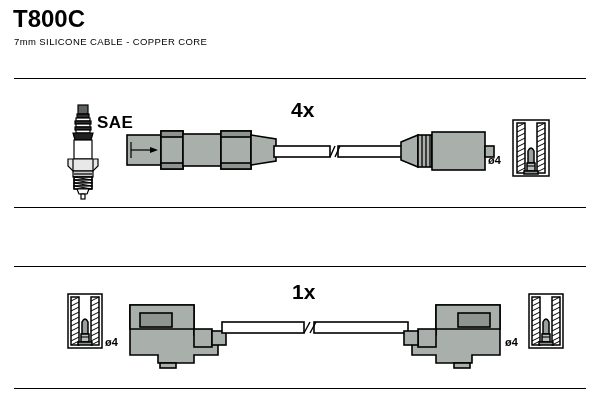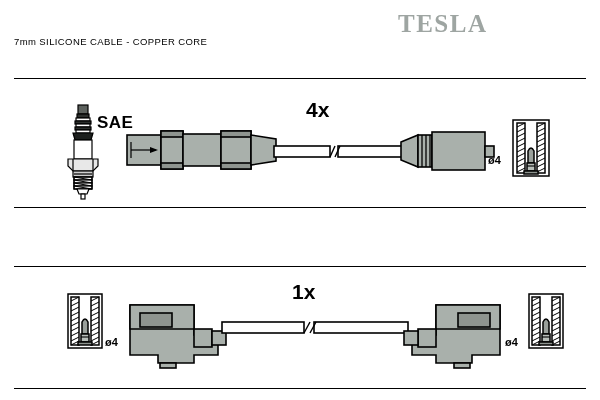--- a/index.html
+++ b/index.html
@@ -49,22 +49,22 @@
     position:absolute;font-size:17px;font-weight:bold;
     font-family:"Liberation Sans",sans-serif;letter-spacing:.5px;
   }
   svg{display:block;overflow:visible;}
 </style>
 </head>
 <body>
 
 <div class="sheet">
 
+  <div class="title">T800C</div>
   <div class="subtitle">7mm SILICONE CABLE - COPPER CORE</div>
-  <div class="brand">TESLA</div>
 
   <div class="rule r1"></div>
   <div class="rule r2"></div>
   <div class="rule r3"></div>
   <div class="rule r4"></div>
 
   <div class="shape" style="left:60px;top:104px;width:46px;height:96px;">
     <svg width="46" height="96" viewBox="0 0 46 96">
       <g stroke="#000" stroke-width="1.2" fill="none">
 
@@ -96,21 +96,21 @@
         <rect x="14" y="73" width="18" height="12" fill="none"></rect>
         <path d="M14 73 L32 76 M14 76 L32 79 M14 79 L32 82 M14 82 L32 85"></path>
 
         <polygon points="17,85 29,85 27,90 19,90" fill="#ffffff"></polygon>
         <rect x="21" y="90" width="4" height="5" fill="#ffffff"></rect>
       </g>
     </svg>
   </div>
   <div class="sae" style="left:97px;top:113px;">SAE</div>
 
-  <div class="qty" style="left:306px;top:98px;">4x</div>
+  <div class="qty" style="left:291px;top:98px;">4x</div>
 
   <div class="shape" style="left:126px;top:128px;width:175px;height:46px;">
     <svg width="175" height="46" viewBox="0 0 175 46">
       <g stroke="#000" stroke-width="1.6">
 
         <rect x="1" y="7" width="34" height="30" fill="#a9b0ab"></rect>
 
         <rect x="35" y="3" width="22" height="38" fill="#a9b0ab"></rect>
         <rect x="35" y="3" width="22" height="6" fill="#8e948f"></rect>
         <rect x="35" y="35" width="22" height="6" fill="#8e948f"></rect>

